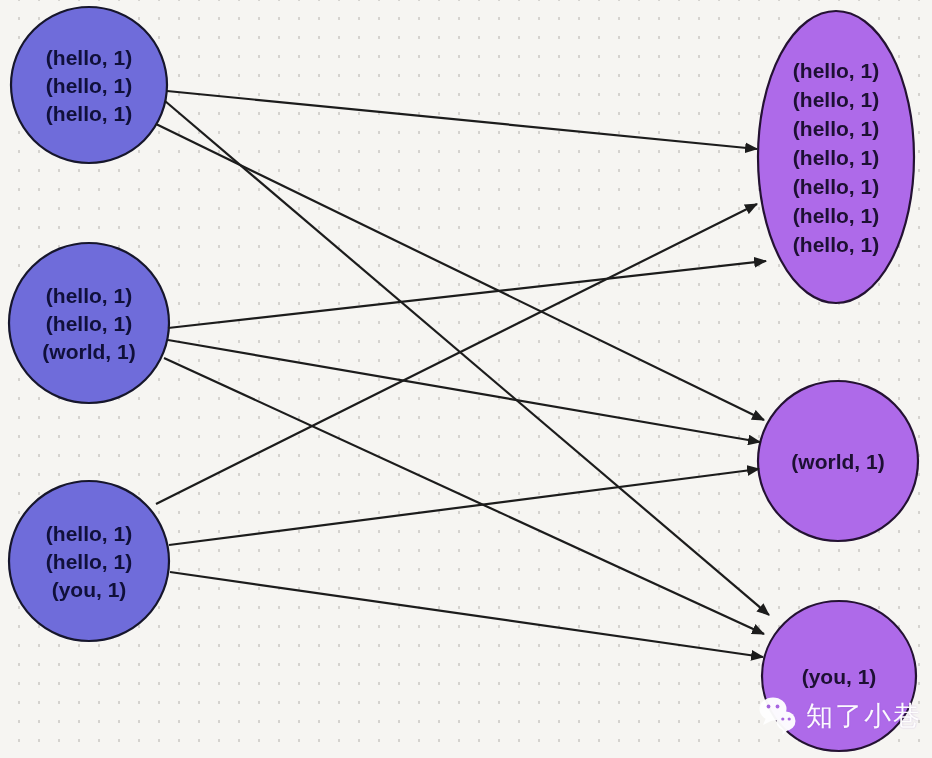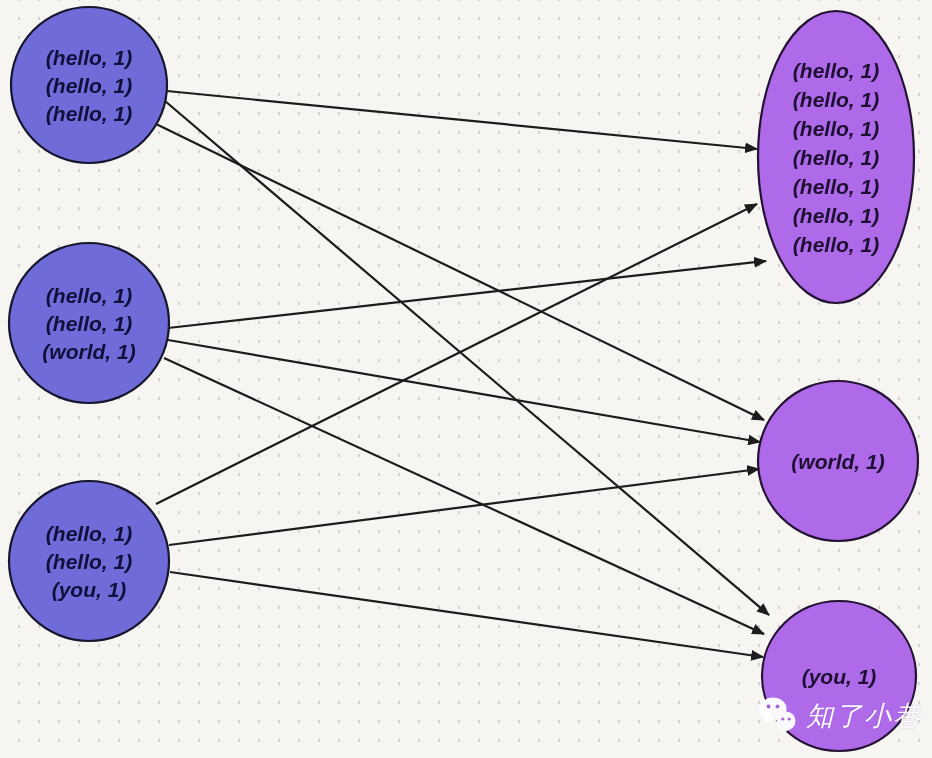--- a/index.html
+++ b/index.html
@@ -6,21 +6,20 @@
   body { font-family: "Liberation Sans", sans-serif; }
   #canvas {
     position: relative;
     width: 932px;
     height: 758px;
     overflow: hidden;
     background-color: #f6f5f2;
     background-image: radial-gradient(circle, #d4d2cf 1.1px, rgba(0,0,0,0) 1.5px);
     background-size: 20px 19px;
     background-position: 9px 9px;
-    font-style: italic;
   }
   #diagram-svg { position: absolute; left: 0; top: 0; }
   .node-label {
     font-family: "Liberation Sans", sans-serif;
     font-weight: bold;
     text-anchor: middle;
   }
   #watermark {
     position: absolute;
     left: 756px;

